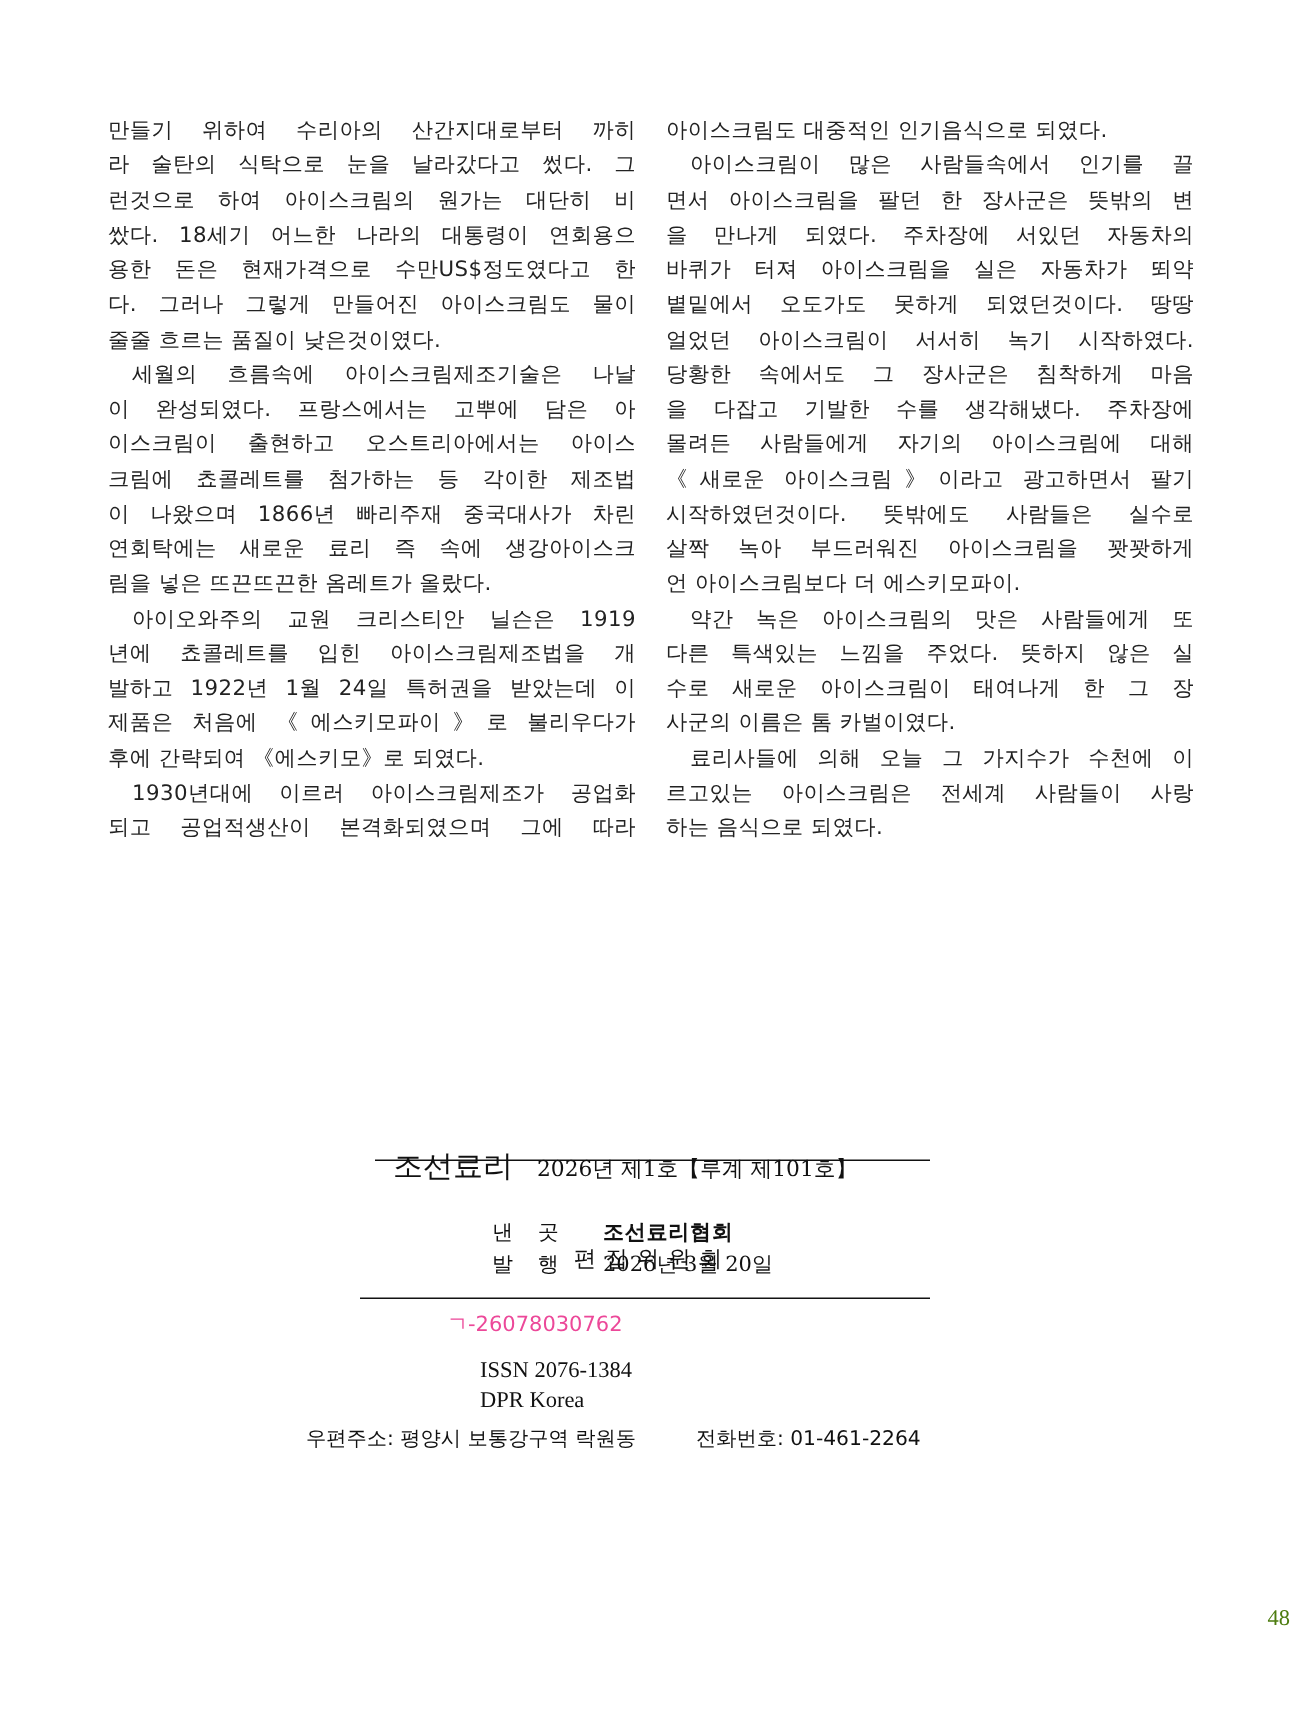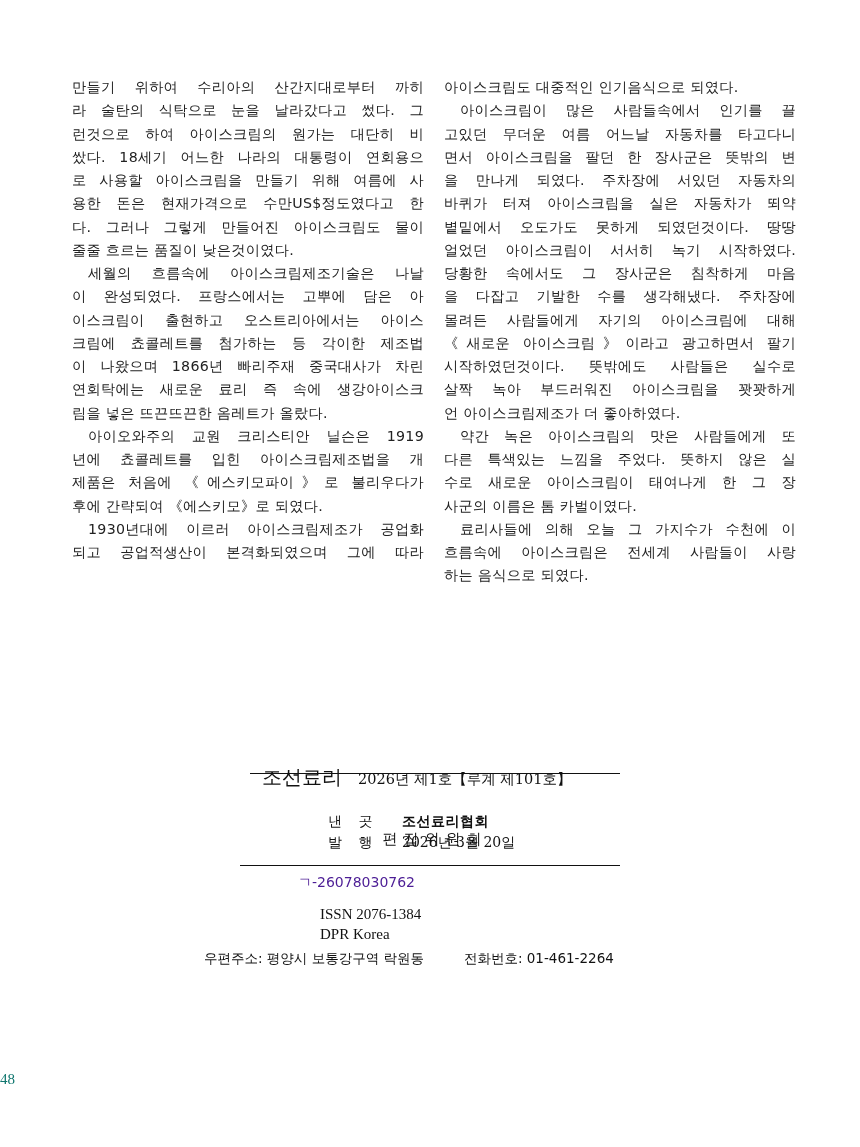--- a/index.html
+++ b/index.html
@@ -106,21 +106,21 @@
     .meta-row-publisher { top: 813px; }
     .meta-row-date { top: 834px; }
     .meta-row-publisher .meta-value { font-weight: bold; letter-spacing: 0.5px; }
 
     .catalog-no {
       position: absolute;
       top: 874px;
       left: 298px;
       font-family: "DejaVu Sans", sans-serif;
       font-size: 14px;
-      color: #4c1d95;
+      color: #ec4899;
     }
     .issn {
       position: absolute;
       top: 904px;
       left: 320px;
       font-family: "Liberation Serif", serif;
       font-size: 15px;
       line-height: 20px;
       color: #111;
     }
@@ -135,75 +135,74 @@
       white-space: nowrap;
     }
     .address-row .address {
       margin-right: 40px;
     }
     .page-number {
       position: absolute;
       top: 1071px;
       left: 0;
       width: 860px;
-      text-align: left;
+      text-align: right;
       font-family: "Liberation Serif", serif;
       font-size: 15px;
-      color: #0f766e;
+      color: #4d7c0f;
     }
   </style>
 </head>
 <body>
 
 <div class="columns">
   <div class="column" id="col-left">
       <div class="line">만들기 위하여 수리아의 산간지대로부터 까히</div>
       <div class="line">라 술탄의 식탁으로 눈을 날라갔다고 썼다. 그</div>
       <div class="line">런것으로 하여 아이스크림의 원가는 대단히 비</div>
       <div class="line">쌌다. 18세기 어느한 나라의 대통령이 연회용으</div>
-      <div class="line">로 사용할 아이스크림을 만들기 위해 여름에 사</div>
       <div class="line">용한 돈은 현재가격으로 수만US$정도였다고 한</div>
       <div class="line">다. 그러나 그렇게 만들어진 아이스크림도 물이</div>
       <div class="line last">줄줄 흐르는 품질이 낮은것이였다.</div>
       <div class="line indent">세월의 흐름속에 아이스크림제조기술은 나날</div>
       <div class="line">이 완성되였다. 프랑스에서는 고뿌에 담은 아</div>
       <div class="line">이스크림이 출현하고 오스트리아에서는 아이스</div>
       <div class="line">크림에 쵸콜레트를 첨가하는 등 각이한 제조법</div>
       <div class="line">이 나왔으며 1866년 빠리주재 중국대사가 차린</div>
       <div class="line">연회탁에는 새로운 료리 즉 속에 생강아이스크</div>
       <div class="line last">림을 넣은 뜨끈뜨끈한 옴레트가 올랐다.</div>
       <div class="line indent">아이오와주의 교원 크리스티안 닐슨은 1919</div>
       <div class="line">년에 쵸콜레트를 입힌 아이스크림제조법을 개</div>
+      <div class="line">발하고 1922년 1월 24일 특허권을 받았는데 이</div>
       <div class="line">제품은 처음에 《에스키모파이》로 불리우다가</div>
       <div class="line last">후에 간략되여 《에스키모》로 되였다.</div>
       <div class="line indent">1930년대에 이르러 아이스크림제조가 공업화</div>
       <div class="line">되고 공업적생산이 본격화되였으며 그에 따라</div>
     </div>
   <div class="column" id="col-right">
       <div class="line last">아이스크림도 대중적인 인기음식으로 되였다.</div>
       <div class="line indent">아이스크림이 많은 사람들속에서 인기를 끌</div>
-      <div class="line">고있던 무더운 여름 어느날 자동차를 타고다니</div>
       <div class="line">면서 아이스크림을 팔던 한 장사군은 뜻밖의 변</div>
       <div class="line">을 만나게 되였다. 주차장에 서있던 자동차의</div>
       <div class="line">바퀴가 터져 아이스크림을 실은 자동차가 뙤약</div>
       <div class="line">볕밑에서 오도가도 못하게 되였던것이다. 땅땅</div>
       <div class="line">얼었던 아이스크림이 서서히 녹기 시작하였다.</div>
       <div class="line">당황한 속에서도 그 장사군은 침착하게 마음</div>
       <div class="line">을 다잡고 기발한 수를 생각해냈다. 주차장에</div>
       <div class="line">몰려든 사람들에게 자기의 아이스크림에 대해</div>
       <div class="line">《새로운 아이스크림》이라고 광고하면서 팔기</div>
       <div class="line">시작하였던것이다. 뜻밖에도 사람들은 실수로</div>
       <div class="line">살짝 녹아 부드러워진 아이스크림을 꽛꽛하게</div>
-      <div class="line last">언 아이스크림제조가 더 좋아하였다.</div>
+      <div class="line last">언 아이스크림보다 더 에스키모파이.</div>
       <div class="line indent">약간 녹은 아이스크림의 맛은 사람들에게 또</div>
       <div class="line">다른 특색있는 느낌을 주었다. 뜻하지 않은 실</div>
       <div class="line">수로 새로운 아이스크림이 태여나게 한 그 장</div>
       <div class="line last">사군의 이름은 톰 카벌이였다.</div>
       <div class="line indent">료리사들에 의해 오늘 그 가지수가 수천에 이</div>
-      <div class="line">흐름속에 아이스크림은 전세계 사람들이 사랑</div>
+      <div class="line">르고있는 아이스크림은 전세계 사람들이 사랑</div>
       <div class="line last">하는 음식으로 되였다.</div>
     </div>
 </div>
 
 <div class="colophon">
   <div class="masthead">
     <span class="masthead-title">조선료리</span>
     <span class="masthead-issue">2026년 제1호【루계 제101호】</span>
   </div>
   <div class="rule rule-top"></div>

